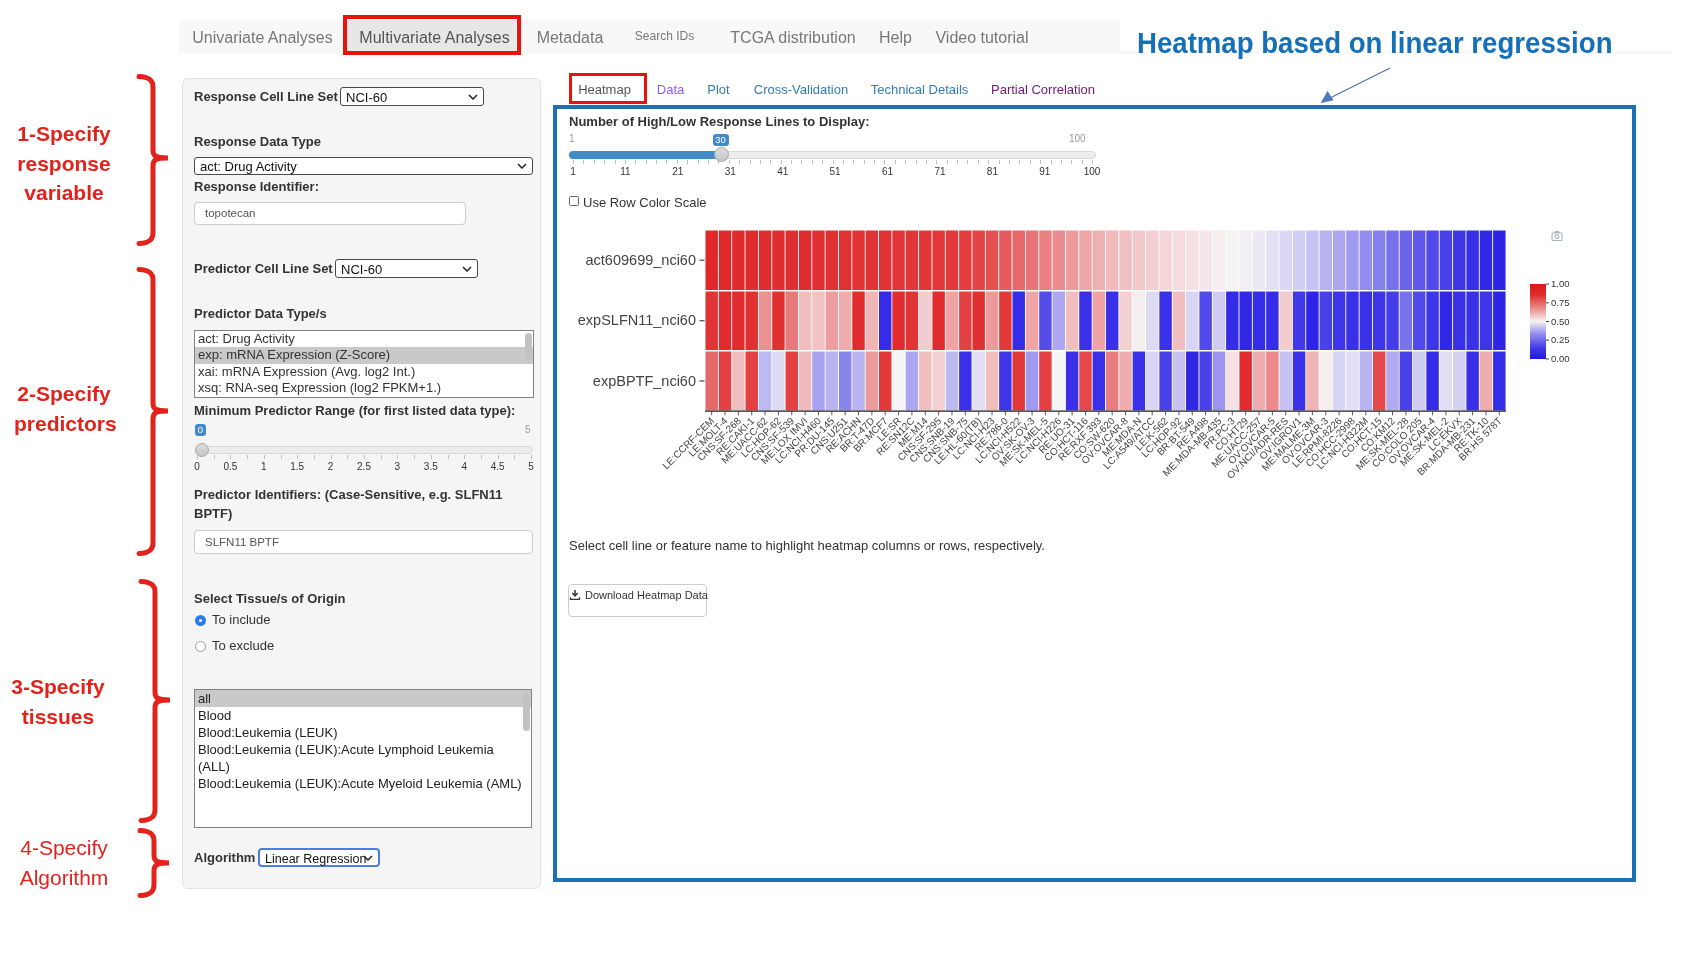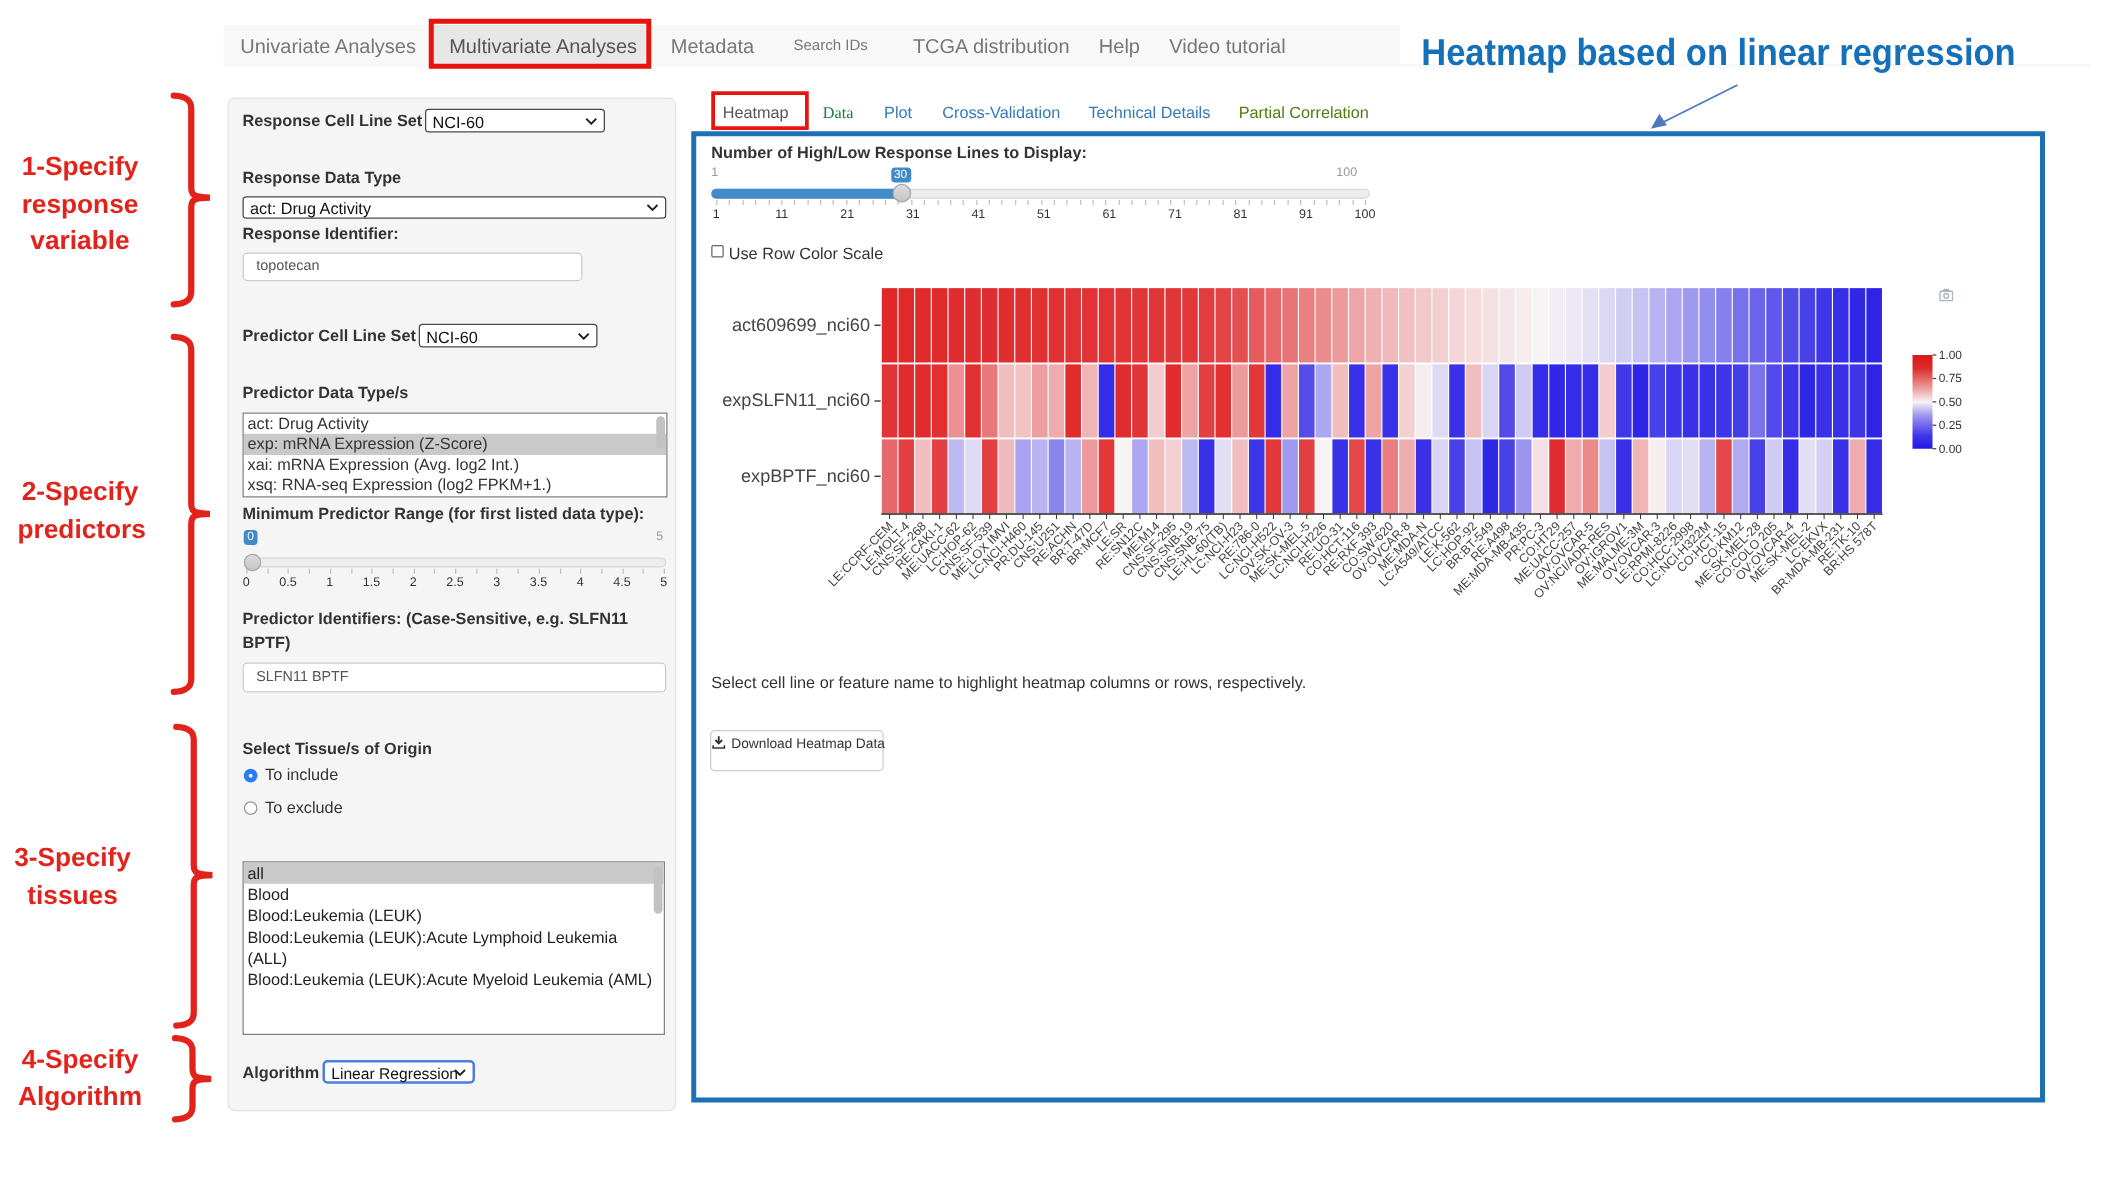--- a/index.html
+++ b/index.html
@@ -100,27 +100,27 @@
       <div style="font-family:'Liberation Sans',sans-serif;font-size:13px;color:#222;line-height:17px;padding-left:3px;white-space:nowrap;">Blood:Leukemia (LEUK):Acute Myeloid Leukemia (AML)</div>
       <div style="position:absolute;right:1px;top:3px;width:7px;height:38px;background:#c2c2c2;border-radius:4px;"></div>
     </div>
     <div style="position:absolute;left:194px;top:850px;font-family:'Liberation Sans',sans-serif;font-weight:bold;font-size:13px;color:#333;white-space:nowrap;">Algorithm</div>
     <div style="position:absolute;left:258px;top:848px;width:122px;height:19px;background:#fff;border:2px solid #4a7fe0;border-radius:4px;font-family:'Liberation Sans',sans-serif;font-size:12.5px;color:#111;line-height:19px;padding-left:5px;box-sizing:border-box;white-space:nowrap;">Linear Regression<svg width="10" height="6" style="position:absolute;right:5px;top:50%;margin-top:-3px;">
         <path d="M1 1 L5 5 L9 1" stroke="#222" stroke-width="1.5" fill="none"></path>
       </svg></div>
     <div style="position:absolute;left:14px;top:119px;width:100px;font-family:'Liberation Sans',sans-serif;font-weight:bold;font-size:21px;color:#e2231b;text-align:center;line-height:29.5px;">1-Specify<br>response<br>variable</div>
     <div style="position:absolute;left:14px;top:379px;width:100px;font-family:'Liberation Sans',sans-serif;font-weight:bold;font-size:21px;color:#e2231b;text-align:center;line-height:29.5px;">2-Specify<br>predictors</div>
     <div style="position:absolute;left:8px;top:672px;width:100px;font-family:'Liberation Sans',sans-serif;font-weight:bold;font-size:21px;color:#e2231b;text-align:center;line-height:29.5px;">3-Specify<br>tissues</div>
-    <div style="position:absolute;left:14px;top:833px;width:100px;font-family:'Liberation Sans',sans-serif;font-weight:bold;font-size:21px;color:#e2231b;text-align:center;line-height:29.5px;">4-Specify<br>Algorithm</div>
+    <div style="position:absolute;left:14px;top:833px;width:100px;font-family:'Liberation Sans',sans-serif;font-weight:normal;font-size:21px;color:#e2231b;text-align:center;line-height:29.5px;">4-Specify<br>Algorithm</div>
     <div style="position:absolute;left:604.5px;top:82px;transform:translateX(-50%);font-family:'Liberation Sans',sans-serif;font-size:13px;color:#555;white-space:nowrap;">Heatmap</div>
-    <div style="position:absolute;left:670.5px;top:82px;transform:translateX(-50%);font-family:Liberation Serif, serif;font-size:13px;color:#15803d;white-space:nowrap;">Data</div>
+    <div style="position:absolute;left:670.5px;top:82px;transform:translateX(-50%);font-family:Liberation Sans, sans-serif;font-size:13px;color:#8b5cf6;white-space:nowrap;">Data</div>
     <div style="position:absolute;left:718.5px;top:82px;transform:translateX(-50%);font-family:'Liberation Sans',sans-serif;font-size:13px;color:#337ab7;white-space:nowrap;">Plot</div>
     <div style="position:absolute;left:801px;top:82px;transform:translateX(-50%);font-family:'Liberation Sans',sans-serif;font-size:13px;color:#337ab7;white-space:nowrap;">Cross-Validation</div>
     <div style="position:absolute;left:919.5px;top:82px;transform:translateX(-50%);font-family:'Liberation Sans',sans-serif;font-size:13px;color:#337ab7;white-space:nowrap;">Technical Details</div>
-    <div style="position:absolute;left:1043px;top:82px;transform:translateX(-50%);font-family:'Liberation Sans',sans-serif;font-size:13px;color:#4d7c0f;white-space:nowrap;">Partial Correlation</div>
+    <div style="position:absolute;left:1043px;top:82px;transform:translateX(-50%);font-family:'Liberation Sans',sans-serif;font-size:13px;color:#701a75;white-space:nowrap;">Partial Correlation</div>
     <div style="position:absolute;left:569px;top:73px;width:78px;height:31px;border:3.5px solid #e8140c;box-sizing:border-box;"></div>
     <div style="position:absolute;left:553px;top:105px;width:1083px;height:777px;border:4px solid #1c70b6;box-sizing:border-box;background:#fff;"></div>
     <div style="position:absolute;left:569px;top:114px;font-family:'Liberation Sans',sans-serif;font-weight:bold;font-size:13px;color:#333;">Number of High/Low Response Lines to Display:</div>
     <div style="position:absolute;left:569px;top:133px;font-family:'Liberation Sans',sans-serif;font-size:10px;color:#999;">1</div>
     <div style="position:absolute;left:1069px;top:133px;font-family:'Liberation Sans',sans-serif;font-size:10px;color:#999;">100</div>
     <div style="position:absolute;left:712.5px;top:134px;width:16px;height:12px;background:#428bca;border-radius:3px;font-family:'Liberation Sans',sans-serif;font-size:9.5px;color:#fff;text-align:center;line-height:12px;">30</div>
     <div style="position:absolute;left:569px;top:151px;width:527px;height:8px;background:#ededed;border:1px solid #d8d8d8;border-radius:4px;box-sizing:border-box;"></div>
     <div style="position:absolute;left:569px;top:151px;width:153px;height:8px;background:#428bca;border-radius:4px 0 0 4px;"></div>
     <div style="position:absolute;left:573.0px;top:160px;width:1px;height:4px;background:#b9c2cc;"></div>
     <div style="position:absolute;left:583.4px;top:160px;width:1px;height:4px;background:#b9c2cc;"></div>

